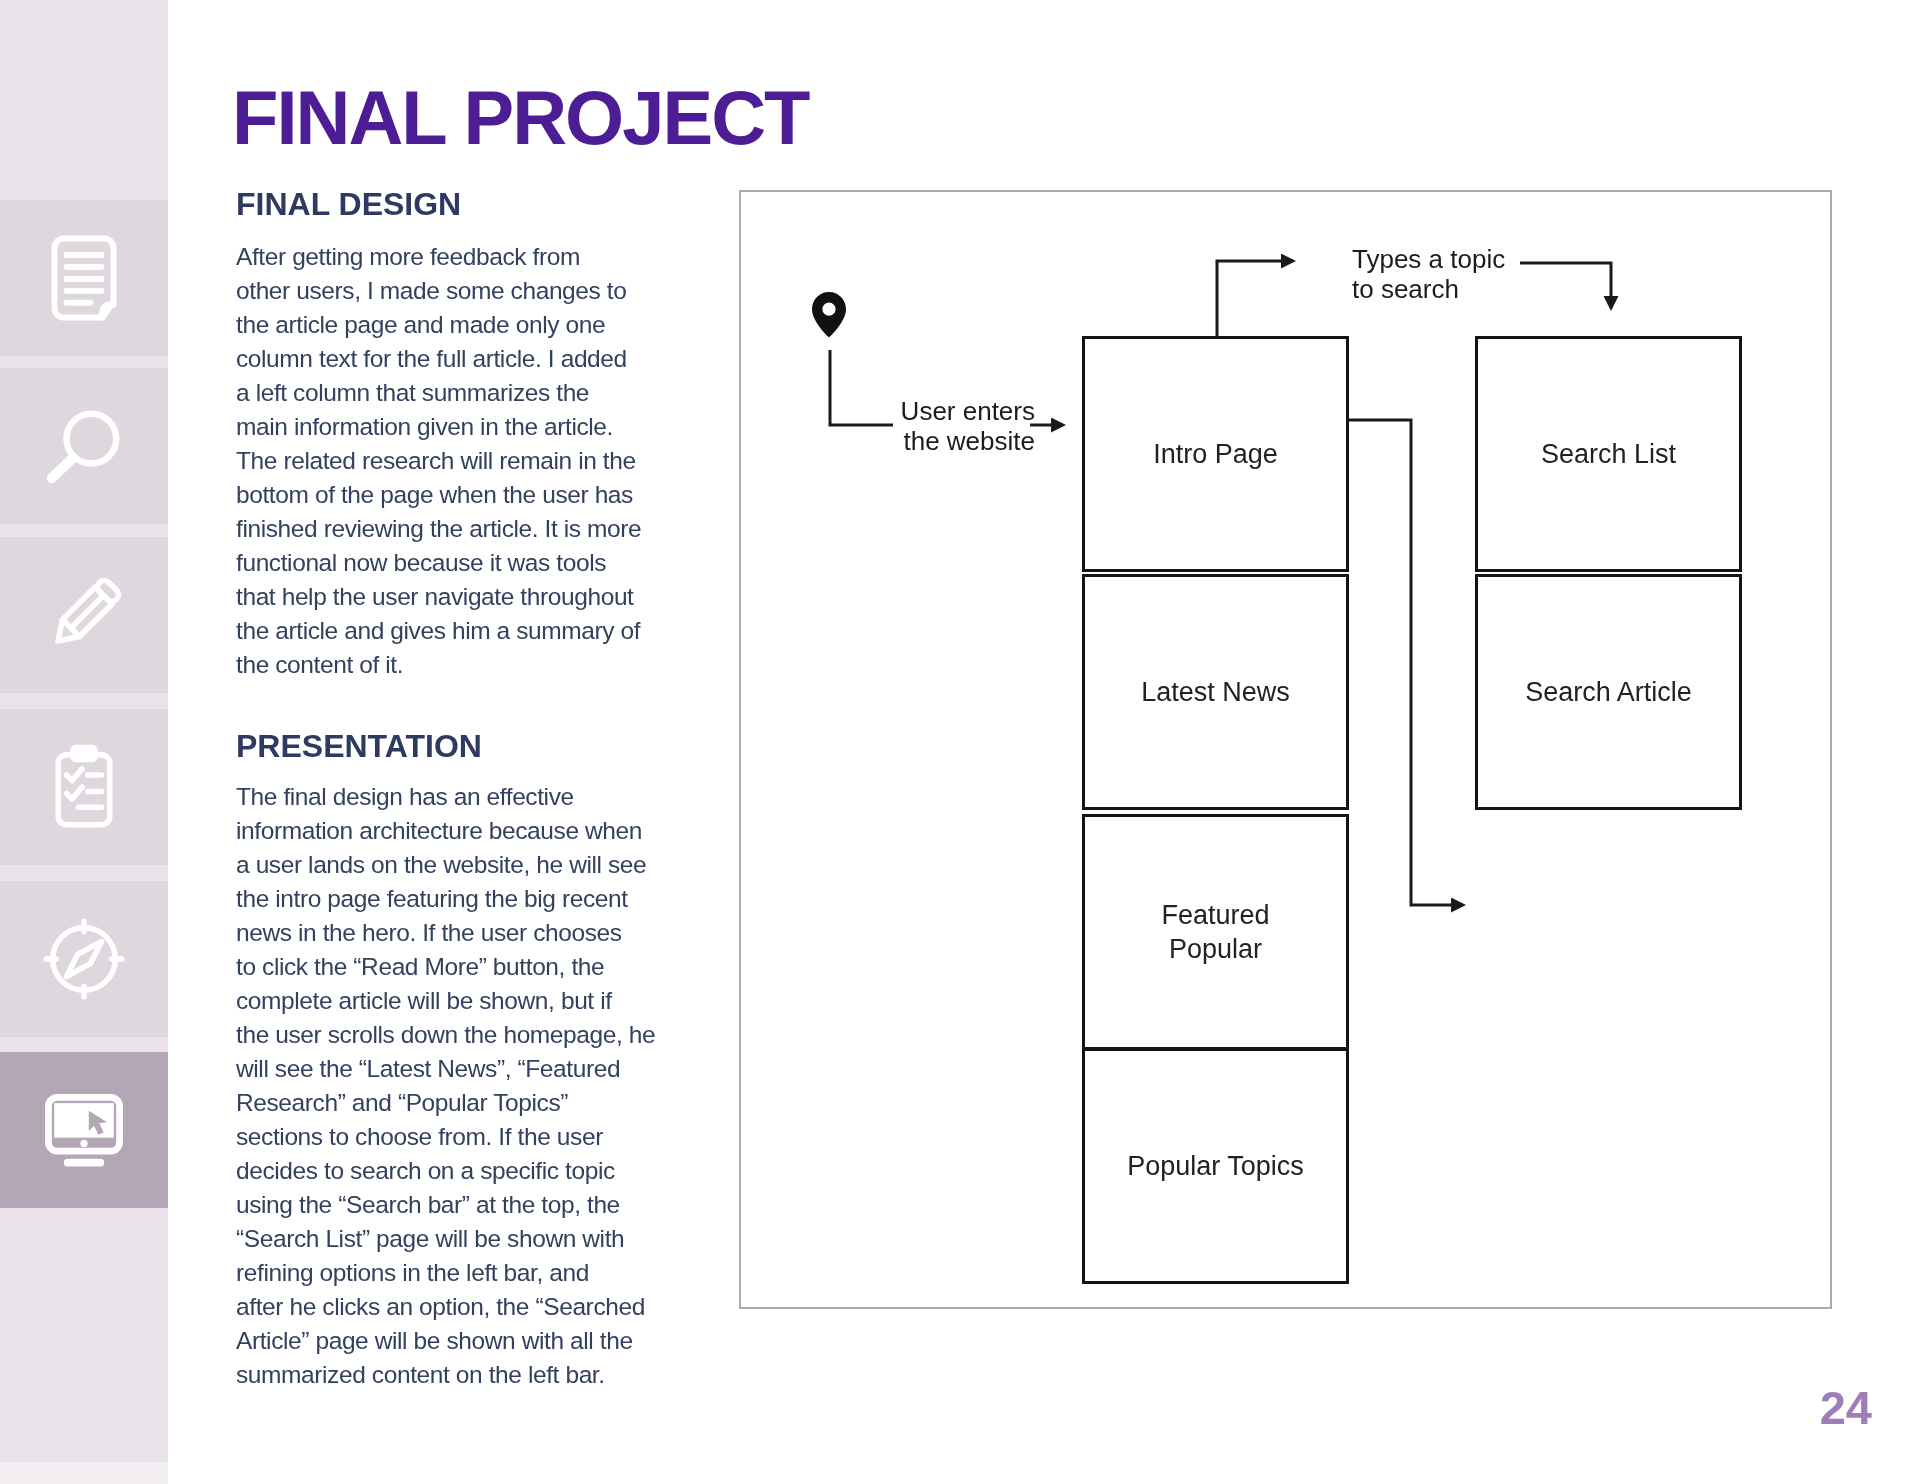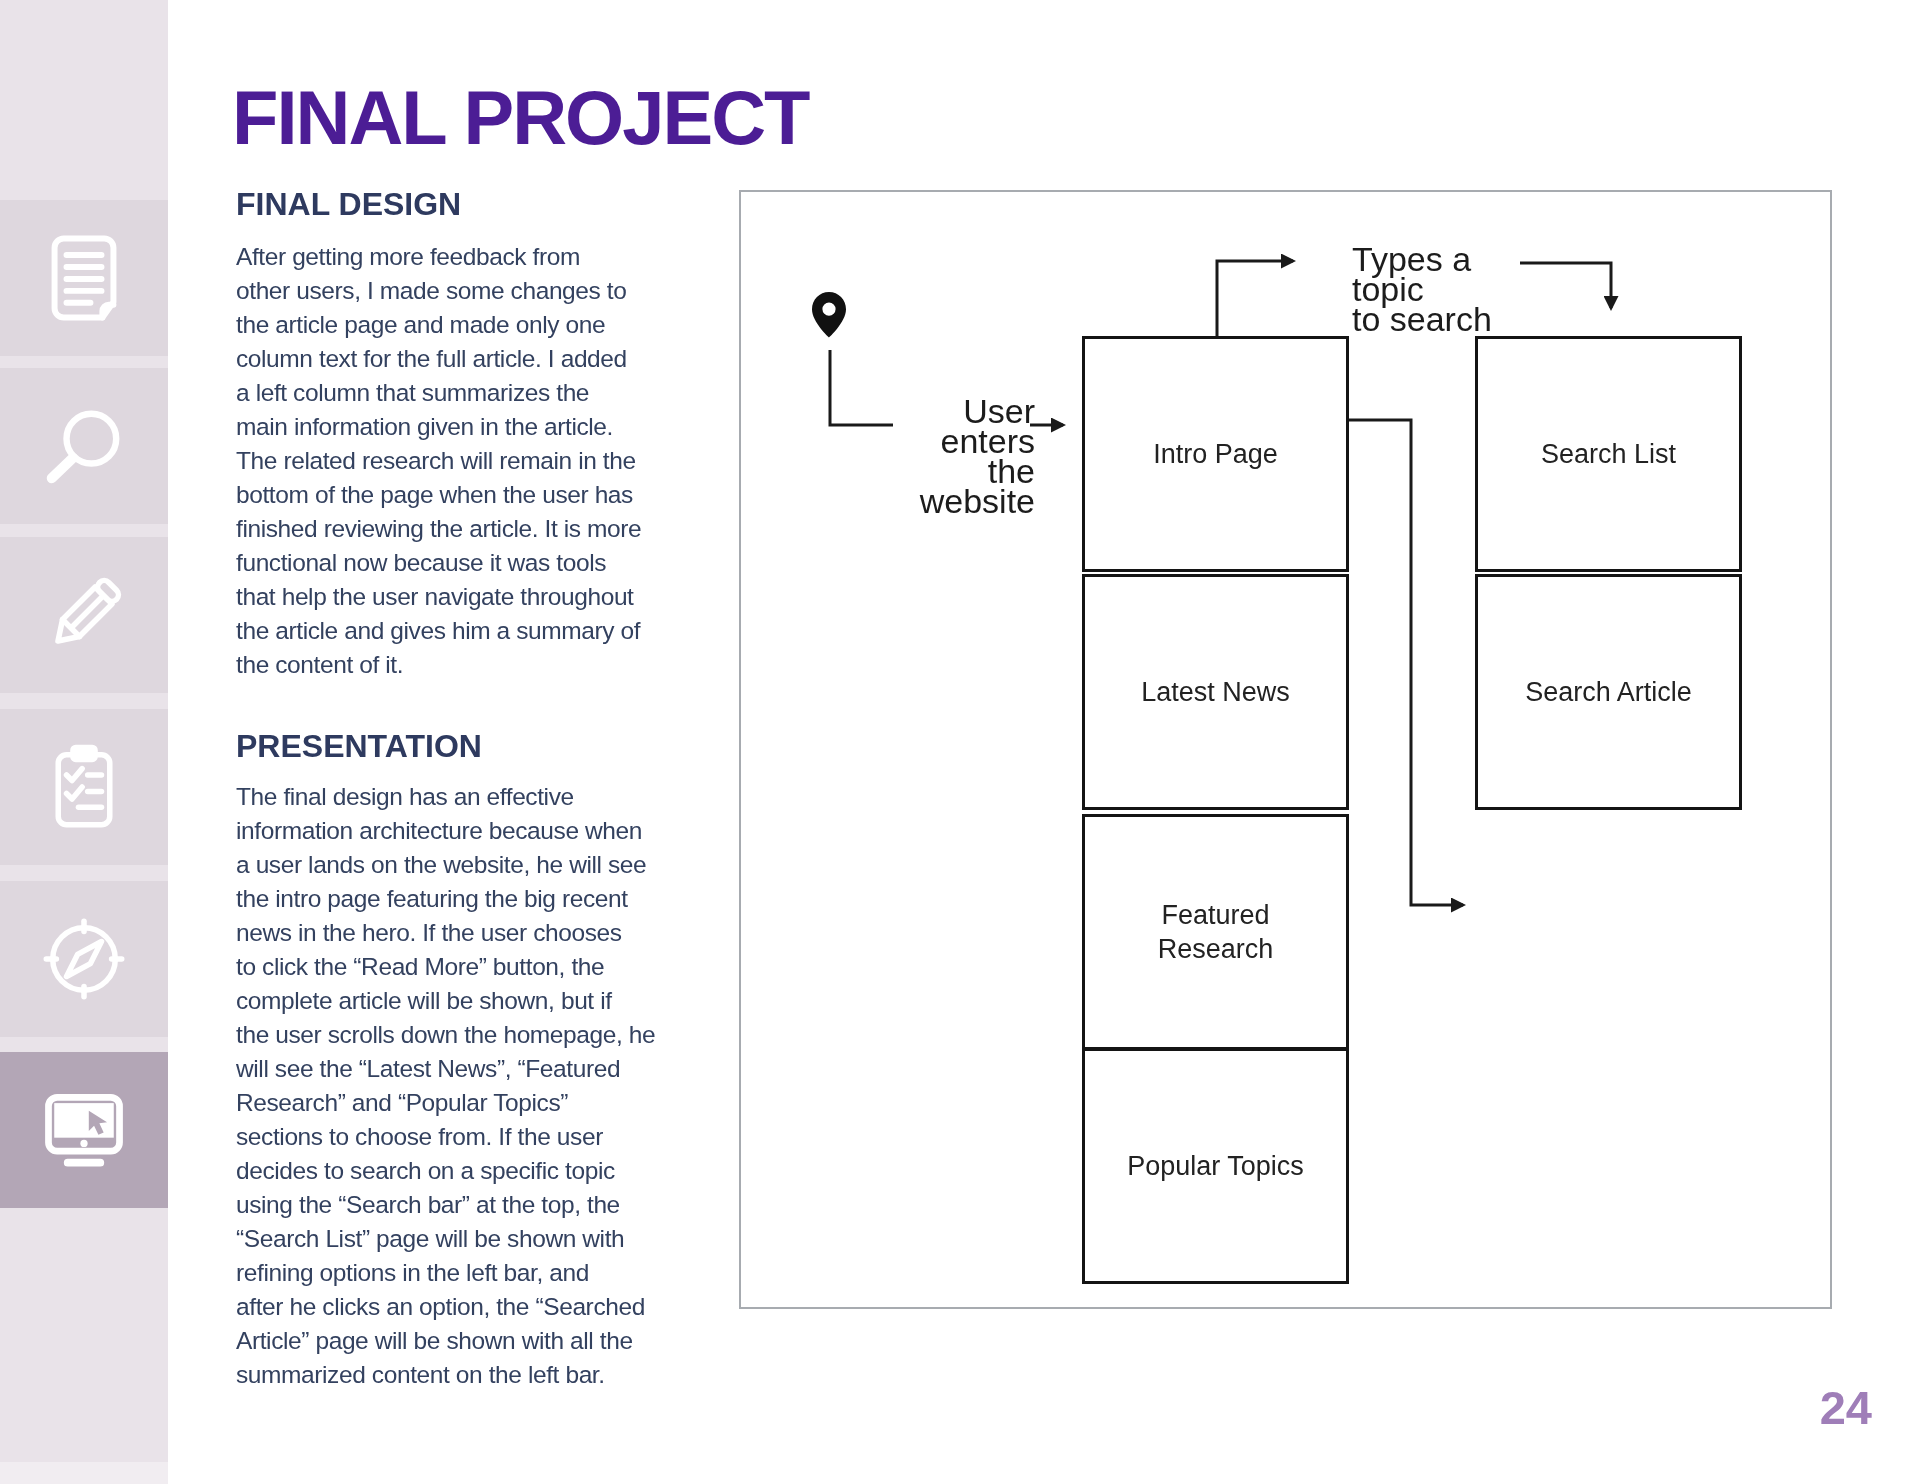--- a/index.html
+++ b/index.html
@@ -21,21 +21,21 @@
   p.body { position:absolute; left:236px; width:505px; font-size:24.5px; line-height:34px;
            letter-spacing:-0.4px; color:#33415f; white-space:pre-line; }
 
   
   #diagram { position:absolute; left:739px; top:190px; width:1093px; height:1119px;
              border:2px solid #a7abb0; background:#ffffff; }
   #diagram svg.wires { position:absolute; left:0; top:0; }
   .dbox { position:absolute; width:267px; height:236px; border:3px solid #141414; background:#ffffff;
           display:flex; align-items:center; justify-content:center; text-align:center;
           font-size:27px; line-height:34px; color:#222222; white-space:pre-line; }
-  .flowlabel { position:absolute; font-size:34px; line-height:30px; color:#1c1c1c; white-space:pre-line; }
+  .flowlabel { position:absolute; font-size:26px; line-height:30px; color:#1c1c1c; white-space:pre-line; }
   #lbl-user  { left:152px; top:204px; width:142px; text-align:right; }
   #lbl-types { left:611px; top:52px;  width:180px; text-align:left; }
 
   
   #pagenum { position:absolute; right:48px; top:1380px; font-size:47px; font-weight:700; color:#9f7eb8; }
 </style>
 </head>
 <body>
 
 <aside id="sidebar">
@@ -186,20 +186,20 @@
     </svg>
 
     <div class="flowlabel" id="lbl-user">User enters
 the website</div>
     <div class="flowlabel" id="lbl-types">Types a topic
 to search</div>
 
     <div class="dbox" style="left:341px; top:144px">Intro Page</div>
     <div class="dbox" style="left:341px; top:382px">Latest News</div>
     <div class="dbox" style="left:341px; top:622px">Featured
-Research</div>
+Popular</div>
     <div class="dbox" style="left:734px; top:144px">Search List</div>
     <div class="dbox" style="left:341px; top:856px">Popular Topics</div>
     <div class="dbox" style="left:734px; top:382px">Search Article</div>
   </div>
 
   <div id="pagenum">24</div>
 </main>
 
 </body></html>

